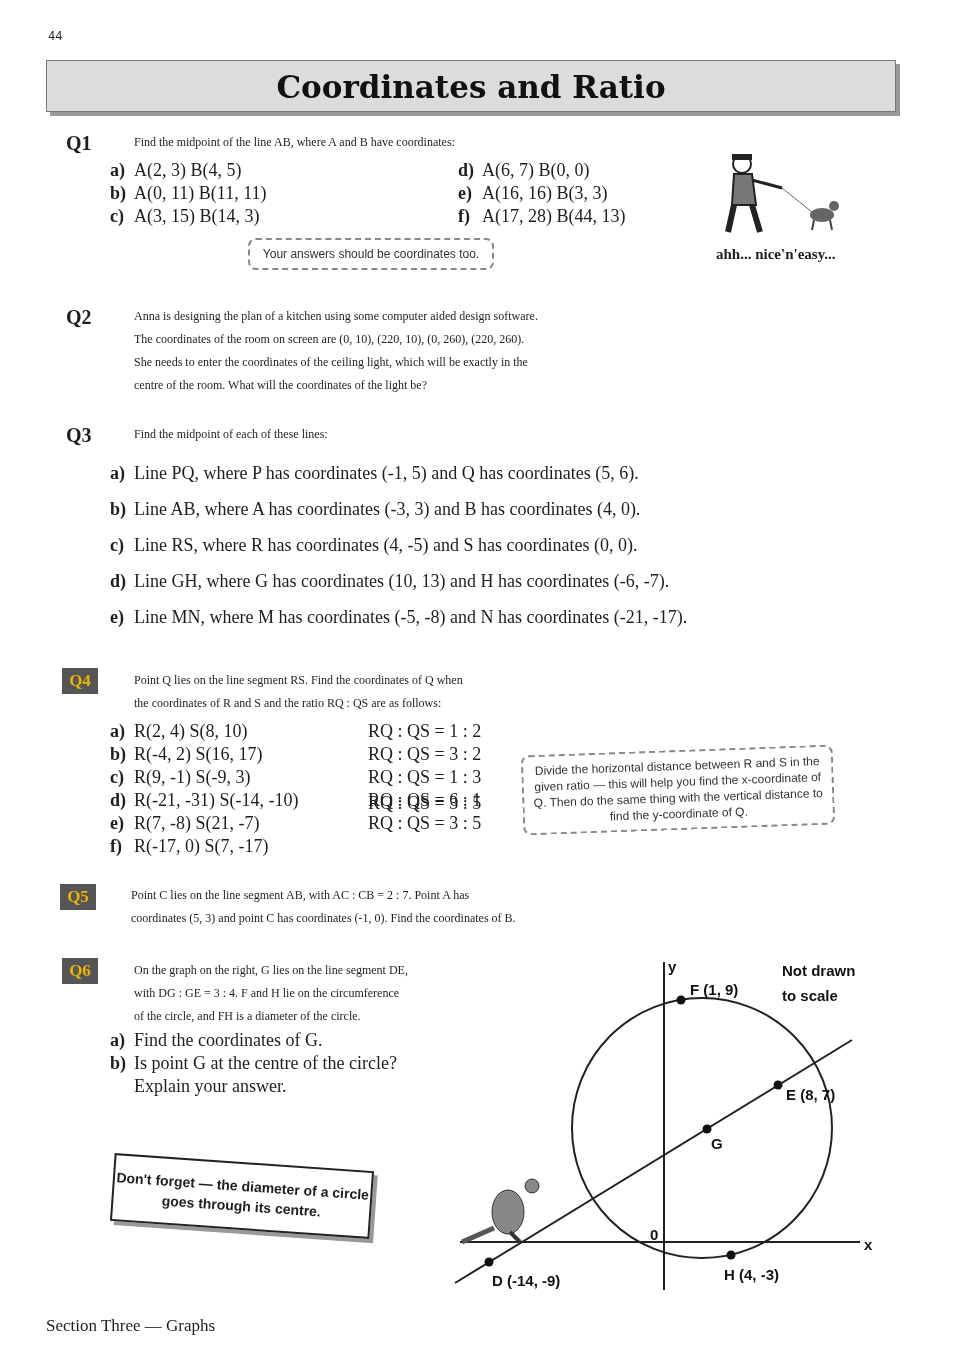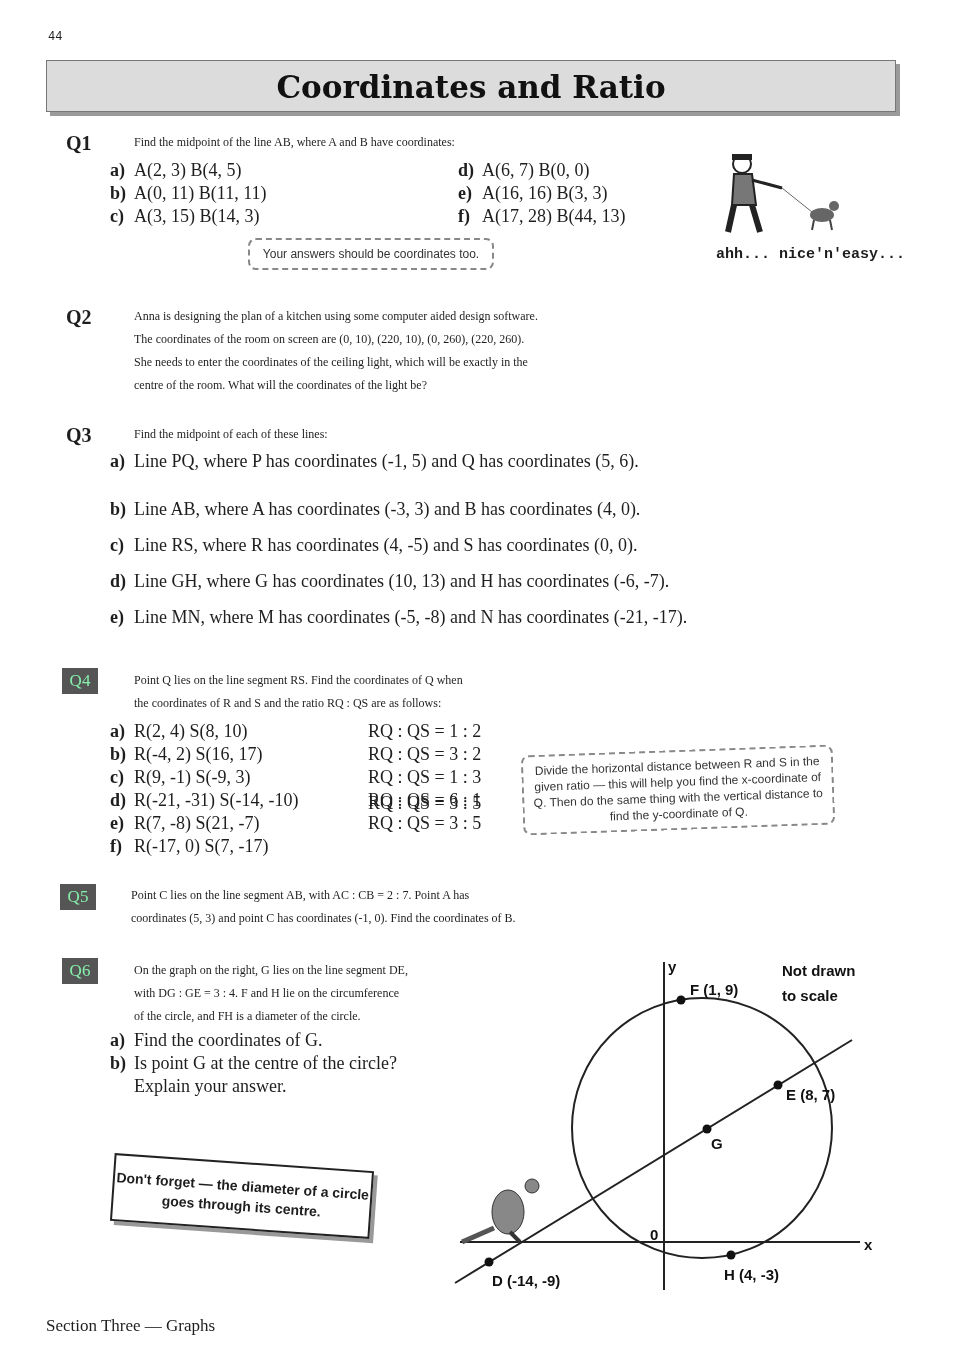--- a/index.html
+++ b/index.html
@@ -2,28 +2,28 @@
 <html><head>
 <meta charset="utf-8">
 <style>
   *{box-sizing:border-box;margin:0;padding:0}
   body{width:961px;height:1360px;background:#fff;position:relative;font-family:"Liberation Serif",serif;color:#1e1e1e;overflow:hidden}
   .pnum{position:absolute;left:48px;top:30px;font-size:12px;font-family:Liberation Mono, monospace}
   .titlebox{position:absolute;left:46px;top:60px;width:850px;height:52px;background:#dcdcdc;border:1px solid #777;box-shadow:4px 4px 0 #9a9a9a;text-align:center}
   .titlebox span{font-family:"DejaVu Serif",serif;font-weight:bold;font-size:31px;line-height:52px;color:#111}
   .q{position:absolute;font-size:12px;line-height:23px}
   .qlabel{position:absolute;font-weight:bold;font-size:20px}
-  .qbox{position:absolute;background:#555;color:#86efac;font-weight:normal;font-size:17px;width:36px;height:26px;text-align:center;line-height:26px}
+  .qbox{position:absolute;background:#555;color:#eab308;font-weight:bold;font-size:17px;width:36px;height:26px;text-align:center;line-height:26px}
   .item{position:absolute;font-size:18px;line-height:23px;white-space:nowrap}
   .item b{display:inline-block;width:24px}
   .tip{position:absolute;border:2px dashed #888;border-radius:8px;padding:6px 8px;font-family:"Liberation Sans",sans-serif;font-size:12px;color:#333;text-align:center;line-height:16px;transform:rotate(-2deg)}
   .sticky{position:absolute;left:112px;top:1162px;width:260px;height:68px;border:2px solid #222;background:#fff;box-shadow:4px 4px 0 #999;transform:rotate(4deg);font-family:"Liberation Sans",sans-serif;font-weight:bold;font-size:14px;text-align:center;padding-top:12px;line-height:20px}
   .footer{position:absolute;left:46px;top:1316px;font-family:Liberation Serif, serif;font-size:17px}
   .cartoon{position:absolute;left:712px;top:150px;width:130px;height:90px}
-  .caption{position:absolute;left:716px;top:246px;font-family:Liberation Mono, monospace;font-weight:bold;font-size:15px}
+  .caption{position:absolute;left:716px;top:246px;font-family:Liberation Serif, serif;font-weight:bold;font-size:15px}
   svg text{font-family:"Liberation Sans",sans-serif;font-weight:bold;font-size:15px;fill:#111}
 </style>
 </head>
 <body>
 
 <div class="pnum">44</div>
 <div class="titlebox"><span>Coordinates and Ratio</span></div>
 
 <div class="qlabel" style="left:66px;top:132px">Q1</div>
 <div class="q" style="left:134px;top:131px">Find the midpoint of the line AB, where A and B have coordinates:</div>
@@ -48,21 +48,21 @@
 <div class="caption">ahh... nice'n'easy...</div>
 
 <div class="qlabel" style="left:66px;top:306px">Q2</div>
 <div class="q" style="left:134px;top:305px">Anna is designing the plan of a kitchen using some computer aided design software.</div>
 <div class="q" style="left:134px;top:328px">The coordinates of the room on screen are (0, 10), (220, 10), (0, 260), (220, 260).</div>
 <div class="q" style="left:134px;top:351px">She needs to enter the coordinates of the ceiling light, which will be exactly in the</div>
 <div class="q" style="left:134px;top:374px">centre of the room.  What will the coordinates of the light be?</div>
 
 <div class="qlabel" style="left:66px;top:424px">Q3</div>
 <div class="q" style="left:134px;top:423px">Find the midpoint of each of these lines:</div>
-<div class="item" style="left:110px;top:450px"><b>a)</b><span>Line PQ, where P has coordinates (-1, 5) and Q has coordinates (5, 6).</span></div>
+<div class="item" style="left:110px;top:462px"><b>a)</b><span>Line PQ, where P has coordinates (-1, 5) and Q has coordinates (5, 6).</span></div>
 <div class="item" style="left:110px;top:498px"><b>b)</b><span>Line AB, where A has coordinates (-3, 3) and B has coordinates (4, 0).</span></div>
 <div class="item" style="left:110px;top:534px"><b>c)</b><span>Line RS, where R has coordinates (4, -5) and S has coordinates (0, 0).</span></div>
 <div class="item" style="left:110px;top:570px"><b>d)</b><span>Line GH, where G has coordinates (10, 13) and H has coordinates (-6, -7).</span></div>
 <div class="item" style="left:110px;top:606px"><b>e)</b><span>Line MN, where M has coordinates (-5, -8) and N has coordinates (-21, -17).</span></div>
 
 <div class="qbox" style="left:62px;top:668px">Q4</div>
 <div class="q" style="left:134px;top:669px">Point Q lies on the line segment RS.  Find the coordinates of Q when</div>
 <div class="q" style="left:134px;top:692px">the coordinates of R and S and the ratio RQ : QS are as follows:</div>
 <div class="item" style="left:110px;top:720px"><b>a)</b><span>R(2, 4)  S(8, 10)</span></div>
 <div class="item" style="left:110px;top:743px"><b>b)</b><span>R(-4, 2)  S(16, 17)</span></div>

